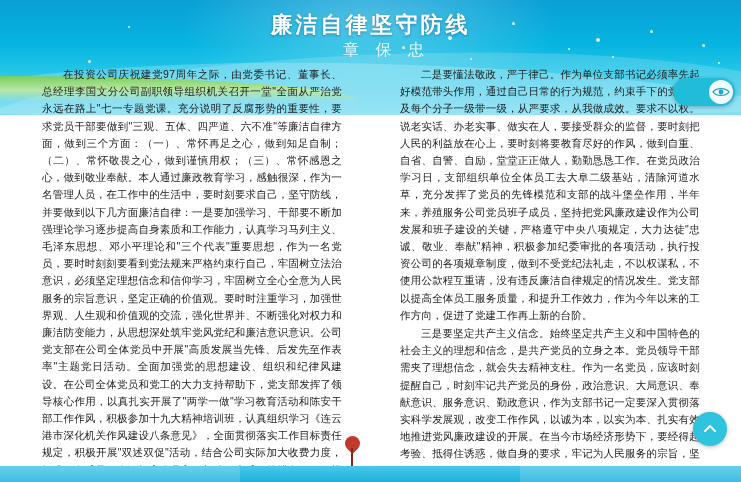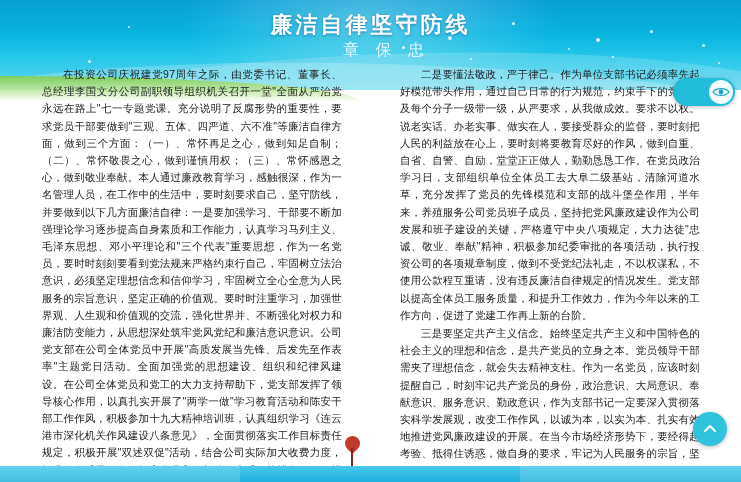--- a/index.html
+++ b/index.html
@@ -20,21 +20,21 @@
     overflow: hidden;
     background: #ffffff;
   }
 
   
   .banner {
     position: absolute;
     left: 0;
     top: 0;
     width: 741px;
-    height: 90px;
+    height: 115px;
     background: linear-gradient(180deg, #0a9fd6 0%, #06b4e0 38%, #24c6e8 62%, #63d6ef 100%);
     overflow: hidden;
   }
   .banner .wave1 {
     position: absolute;
     left: -40px;
     top: 54px;
     width: 860px;
     height: 70px;
     background: rgba(255,255,255,0.16);

